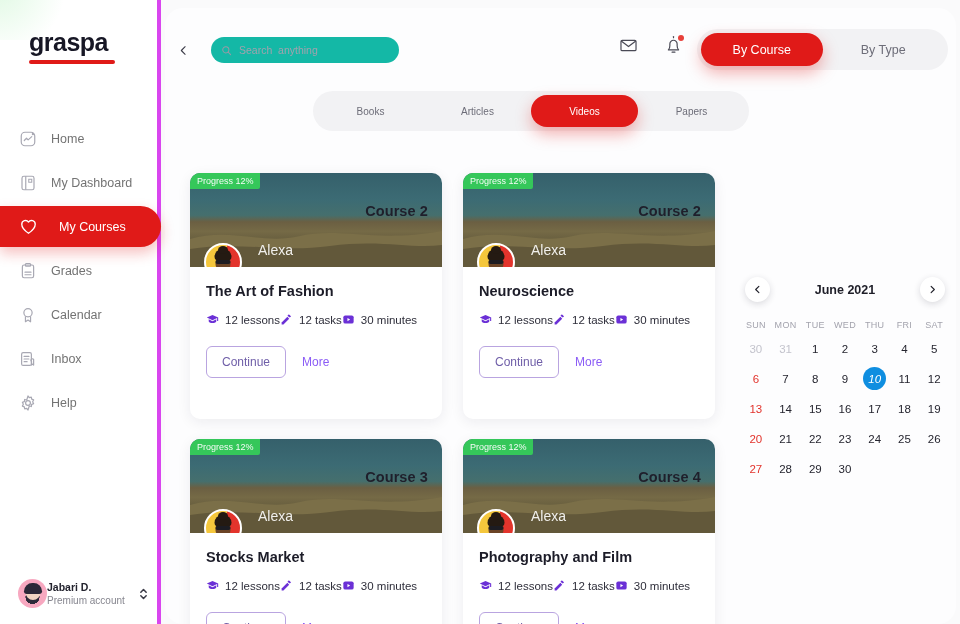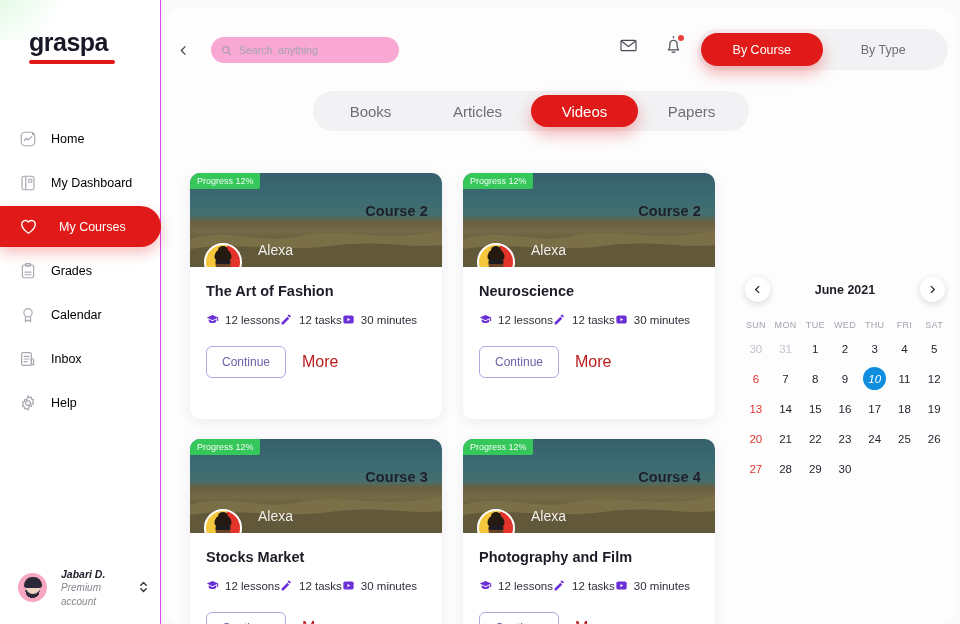--- a/index.html
+++ b/index.html
@@ -14,21 +14,21 @@
     width: 960px; height: 624px;
     background: #ffffff;
     overflow: hidden;
   }
 
   
   #sidebar {
     position: absolute; left: 0; top: 0;
     width: 161px; height: 624px;
     background: #ffffff;
-    border-right: 1px solid #d946ef;
+    border-right: 4px solid #d946ef;
     z-index: 5;
   }
   #sidebar-glow {
     position: absolute; left: -40px; top: -50px;
     width: 120px; height: 90px;
     background: radial-gradient(circle at 30% 40%, rgba(150,235,160,0.30), rgba(150,235,160,0) 70%);
     pointer-events: none;
   }
   #brand {
     position: absolute; left: 29px; top: 30px;
@@ -57,40 +57,39 @@
     margin-bottom: 3px;
   }
   .nav-item .nav-ico {
     width: 20px; height: 20px;
     display: flex; align-items: center; justify-content: center;
     flex: 0 0 20px;
     color: #a8a8b3;
   }
   .nav-item .nav-label {
     font-size: 12.5px;
-    color: #000000;
+    color: #737373;
     white-space: nowrap;
   }
   .nav-item.active {
     background: #e01a18;
     border-top-right-radius: 21px;
     border-bottom-right-radius: 21px;
     box-shadow: 0 6px 14px rgba(224,26,24,0.28);
     gap: 21px;
   }
   .nav-item.active .nav-ico { color: #ffffff; }
   .nav-item.active .nav-label { color: #ffffff; }
 
   #profile {
     position: absolute; left: 0; bottom: 16px;
     width: 161px;
     display: flex; align-items: center;
     padding: 0 12px 0 18px;
-    gap: 14px;
-    font-style: italic;
+    gap: 0;
   }
   #avatar-user {
     width: 29px; height: 29px; border-radius: 50%;
     background: radial-gradient(circle at 50% 62%, #2d2a3a 0 30%, #f7a8c0 31% 100%);
     position: relative; flex: 0 0 29px;
     overflow: hidden;
   }
   #avatar-user::before {
     content: ""; position: absolute;
     left: 50%; top: 20%; transform: translateX(-50%);
@@ -135,21 +134,21 @@
   
   #back-chev {
     position: absolute; left: 12px; top: 40px;
     width: 20px; height: 20px;
     display: flex; align-items: center; justify-content: center;
     color: #3a3a46; cursor: pointer;
   }
   #searchbar {
     position: absolute; left: 50px; top: 37px;
     width: 188px; height: 26px;
-    background: #f9a8d4; border-radius: 13px;
+    background: #14b8a6; border-radius: 13px;
     display: flex; align-items: center;
     padding: 0 10px; gap: 7px;
   }
   #search-ico { color: #9a9aa5; display: flex; }
   #search-input {
     border: none; outline: none; background: transparent;
     font-family: "Liberation Sans", sans-serif;
     font-size: 10.5px; color: #44444f;
     width: 100%;
   }
@@ -191,21 +190,21 @@
   .pill-btn.on {
     background: #e01a18; color: #ffffff;
     box-shadow: 0 7px 16px rgba(224,26,24,0.34);
   }
 
   #tabs-group {
     left: 152px; top: 91px;
     width: 436px; height: 40px;
     padding: 4px;
   }
-  #tabs-group .pill-btn { font-size: 15px; }
+  #tabs-group .pill-btn { font-size: 10px; }
 
   
   .course-card {
     position: absolute;
     background: #ffffff;
     border-radius: 10px;
     box-shadow: 0 3px 14px rgba(32,32,48,0.075);
     overflow: hidden;
   }
   .card-hero {
@@ -292,21 +291,21 @@
     width: 80px; height: 32px;
     border: 1px solid #b9a4e0; border-radius: 6px;
     background: #ffffff;
     display: flex; align-items: center; justify-content: center;
     font-size: 12px; color: #6f5ea8;
     cursor: pointer;
   }
   .btn-more {
     padding: 0 6px; height: 32px;
     display: flex; align-items: center;
-    font-size: 16px; color: #b91c1c;
+    font-size: 12px; color: #8b5cf6;
     cursor: pointer; background: none; border: none;
     font-family: "Liberation Sans", sans-serif;
   }
 
   
   #calendar {
     position: absolute; left: 580px; top: 277px;
     width: 208px;
   }
   #cal-head {

